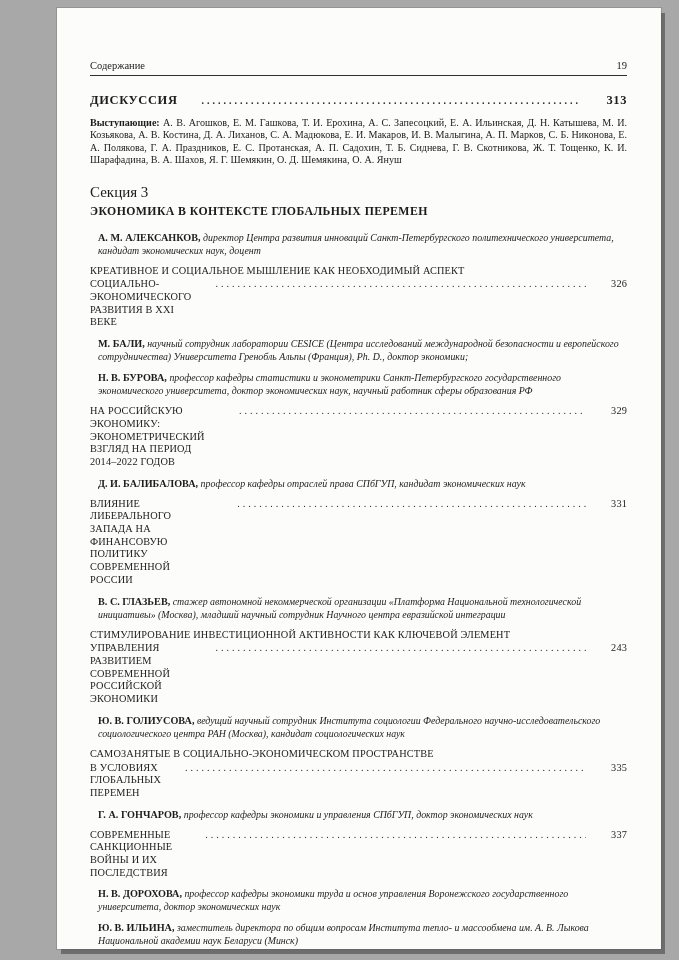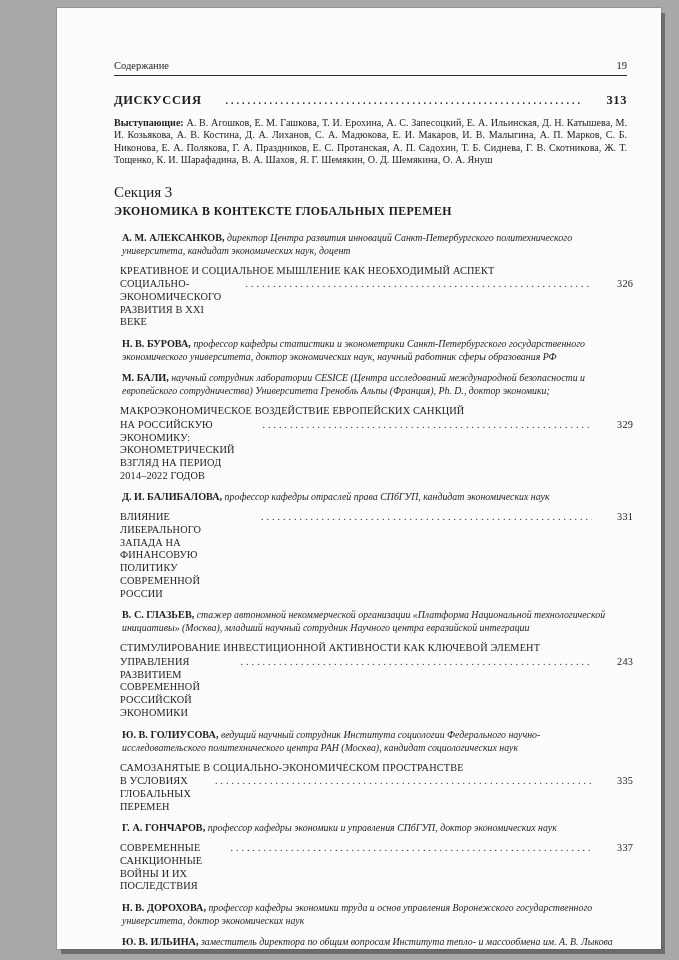--- a/index.html
+++ b/index.html
@@ -12,21 +12,20 @@
     overflow: hidden;
   }
   .paper {
     position: absolute;
     left: 57px; top: 8px;
     width: 604px; height: 941px;
     background: #fcfcfa;
     box-shadow: 4px 5px 0 rgba(70,70,70,.6), 0 0 0 1px rgba(0,0,0,.12);
     overflow: hidden;
     box-sizing: border-box;
-    padding-left: 24px;
   }
   .content {
     padding: 52px 34px 0 33px;
   }
   
   .runhead {
     display: flex; justify-content: space-between; align-items: baseline;
     font-size: 10.5px; color: #222;
   }
   .runhead-rule {
@@ -58,21 +57,21 @@
   .section { margin-top: 17px; }
   .section-kicker { font-size: 15px; }
   .section-title { font-weight: bold; font-size: 11.8px; letter-spacing: .4px; margin-top: 3px; }
   .reports-label { margin-top: 13px; font-size: 10.5px; letter-spacing: .5px; }
   
   .entries { margin-top: 12px; }
   .entry { margin-bottom: 8px; }
   .author-line { margin: 8px; font-size: 9.9px; line-height: 13px; }
   .author-name { font-weight: bold; font-size: 10.2px; font-style: normal; }
   .affil { font-style: italic; }
-  .title-line { font-size: 10.3px; line-height: 12.7px; letter-spacing: .15px; margin-top: 1px; margin-left: 6px; }
+  .title-line { font-size: 10.3px; line-height: 12.7px; letter-spacing: .15px; margin-top: 1px; }
 </style>
 </head>
 <body>
 
 <div class="paper">
   <div class="content">
 
     <div class="runhead">
       <span>Содержание</span>
       <span>19</span>
@@ -97,23 +96,22 @@
         <div class="entry">
           <p class="author-line"><span class="author-name">А. М. АЛЕКСАНКОВ,</span> <span class="affil">директор Центра развития инноваций Санкт-Петербургского политехнического университета, кандидат экономических наук, доцент</span></p>
           <div class="title-line"><span class="ttl">КРЕАТИВНОЕ И СОЦИАЛЬНОЕ МЫШЛЕНИЕ КАК НЕОБХОДИМЫЙ АСПЕКТ</span></div>
           <div class="title-line dotline">
             <span class="ttl">СОЦИАЛЬНО-ЭКОНОМИЧЕСКОГО РАЗВИТИЯ В XXI ВЕКЕ</span>
             <span class="leader"></span>
             <span class="pg">326</span>
           </div>
         </div>
         <div class="entry">
+          <p class="author-line"><span class="author-name">М. БАЛИ,</span> <span class="affil">научный сотрудник лаборатории CESICE (Центра исследований международной безопасности и европейского сотрудничества) Университета Гренобль Альпы (Франция), Ph. D., доктор экономики;</span></p>
           <p class="author-line"><span class="author-name">Н. В. БУРОВА,</span> <span class="affil">профессор кафедры статистики и эконометрики Санкт-Петербургского государственного экономического университета, доктор экономических наук, научный работник сферы образования РФ</span></p>
-          <p class="author-line"><span class="author-name">М. БАЛИ,</span> <span class="affil">научный сотрудник лаборатории CESICE (Центра исследований международной безопасности и европейского сотрудничества) Университета Гренобль Альпы (Франция), Ph. D., доктор экономики;</span></p>
-          <div class="title-line"><span class="ttl">МАКРОЭКОНОМИЧЕСКОЕ ВОЗДЕЙСТВИЕ ЕВРОПЕЙСКИХ САНКЦИЙ</span></div>
           <div class="title-line dotline">
             <span class="ttl">НА РОССИЙСКУЮ ЭКОНОМИКУ: ЭКОНОМЕТРИЧЕСКИЙ ВЗГЛЯД НА ПЕРИОД 2014–2022 ГОДОВ</span>
             <span class="leader"></span>
             <span class="pg">329</span>
           </div>
         </div>
         <div class="entry">
           <p class="author-line"><span class="author-name">Д. И. БАЛИБАЛОВА,</span> <span class="affil">профессор кафедры отраслей права СПбГУП, кандидат экономических наук</span></p>
           <div class="title-line dotline">
             <span class="ttl">ВЛИЯНИЕ ЛИБЕРАЛЬНОГО ЗАПАДА НА ФИНАНСОВУЮ ПОЛИТИКУ СОВРЕМЕННОЙ РОССИИ</span>
@@ -124,21 +122,21 @@
         <div class="entry">
           <p class="author-line"><span class="author-name">В. С. ГЛАЗЬЕВ,</span> <span class="affil">стажер автономной некоммерческой организации «Платформа Национальной технологической инициативы» (Москва), младший научный сотрудник Научного центра евразийской интеграции</span></p>
           <div class="title-line"><span class="ttl">СТИМУЛИРОВАНИЕ ИНВЕСТИЦИОННОЙ АКТИВНОСТИ КАК КЛЮЧЕВОЙ ЭЛЕМЕНТ</span></div>
           <div class="title-line dotline">
             <span class="ttl">УПРАВЛЕНИЯ РАЗВИТИЕМ СОВРЕМЕННОЙ РОССИЙСКОЙ ЭКОНОМИКИ</span>
             <span class="leader"></span>
             <span class="pg">243</span>
           </div>
         </div>
         <div class="entry">
-          <p class="author-line"><span class="author-name">Ю. В. ГОЛИУСОВА,</span> <span class="affil">ведущий научный сотрудник Института социологии Федерального научно-исследовательского политехнического центра РАН (Москва), кандидат социологических наук</span></p>
+          <p class="author-line"><span class="author-name">Ю. В. ГОЛИУСОВА,</span> <span class="affil">ведущий научный сотрудник Института социологии Федерального научно-исследовательского социологического центра РАН (Москва), кандидат социологических наук</span></p>
           <div class="title-line"><span class="ttl">САМОЗАНЯТЫЕ В СОЦИАЛЬНО-ЭКОНОМИЧЕСКОМ ПРОСТРАНСТВЕ</span></div>
           <div class="title-line dotline">
             <span class="ttl">В УСЛОВИЯХ ГЛОБАЛЬНЫХ ПЕРЕМЕН</span>
             <span class="leader"></span>
             <span class="pg">335</span>
           </div>
         </div>
         <div class="entry">
           <p class="author-line"><span class="author-name">Г. А. ГОНЧАРОВ,</span> <span class="affil">профессор кафедры экономики и управления СПбГУП, доктор экономических наук</span></p>
           <div class="title-line dotline">

